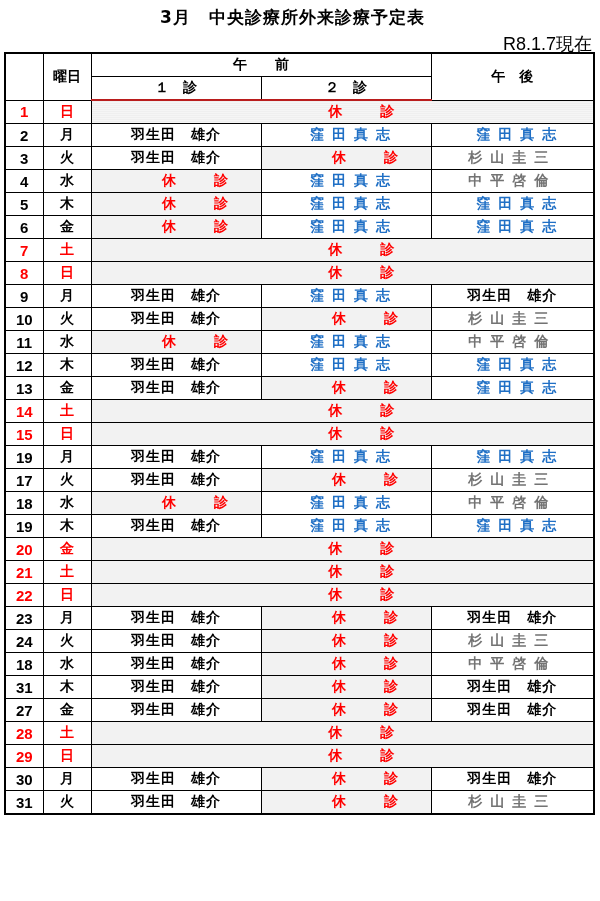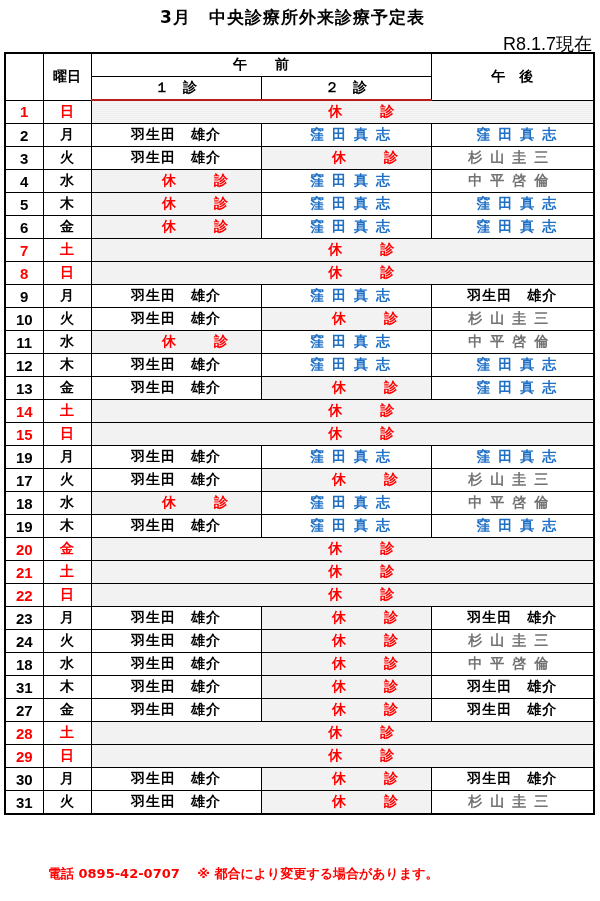--- a/index.html
+++ b/index.html
@@ -244,14 +244,13 @@
         <td class="c-no">31</td>
         <td class="">火</td>
         <td class="black name-black"><span>羽生田　雄介</span></td>
         <td class="closed"><span class="closedtext"><span class="g">休</span><span>診</span></span></td>
         <td class="green"><span>杉山圭三</span></td>
       </tr>
     </tbody>
 </table>
 
 <div class="footer">
-  <div class="l2">電話 0895-42-0707　 ※ 都合により変更する場合があります。</div>
 </div>
 
 </body></html>

